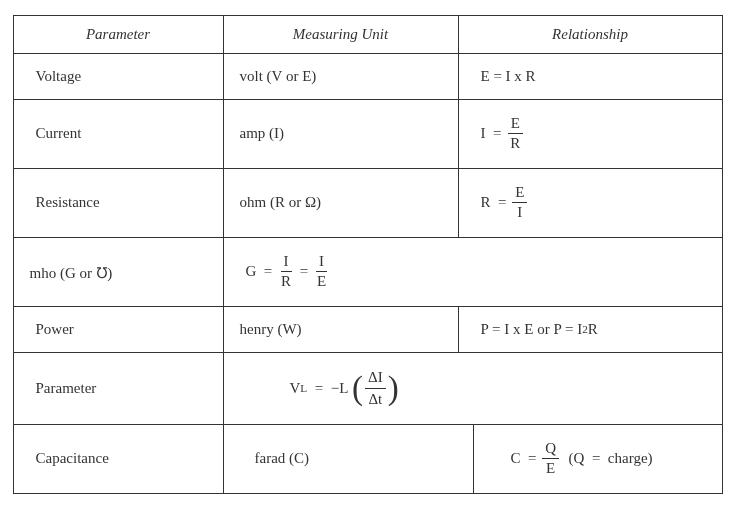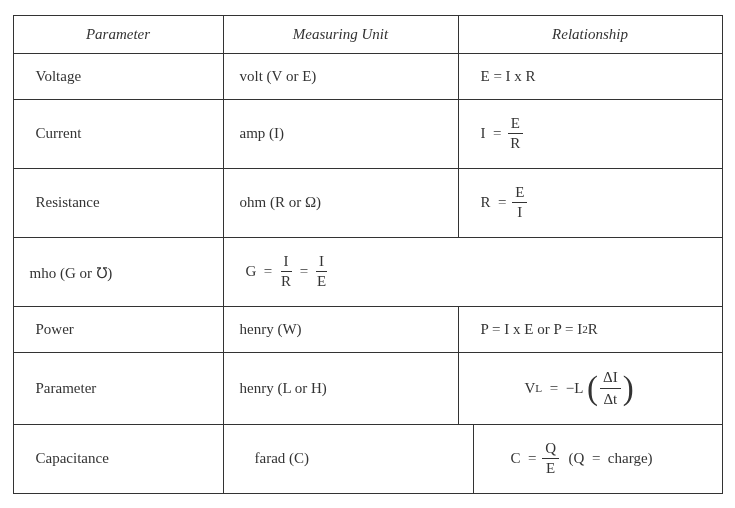--- a/index.html
+++ b/index.html
@@ -234,23 +234,20 @@
     </div>
     <div class="rel-col">
       <span class="rel-text">P = I x E or P = I<sup class="sup">2</sup>R</span>
     </div>
   </div>
 
   <div class="table-row">
     <div class="param-col">
       <span>Parameter</span>
     </div>
-    <div class="unit-col">
-      <span>henry (L or H)</span>
-    </div>
     <div class="rel-col">
       <span class="rel-text" style="align-items:center;margin-left:44px;">
         V<sub class="sub" style="font-size:0.75em;">L</sub>&nbsp; =&nbsp; −L&nbsp;
         <span class="big-paren">(</span>
         <span class="delta-frac">
           <span class="numerator">ΔI</span>
           <span class="denominator">Δt</span>
         </span>
         <span class="big-paren">)</span>
       </span>

